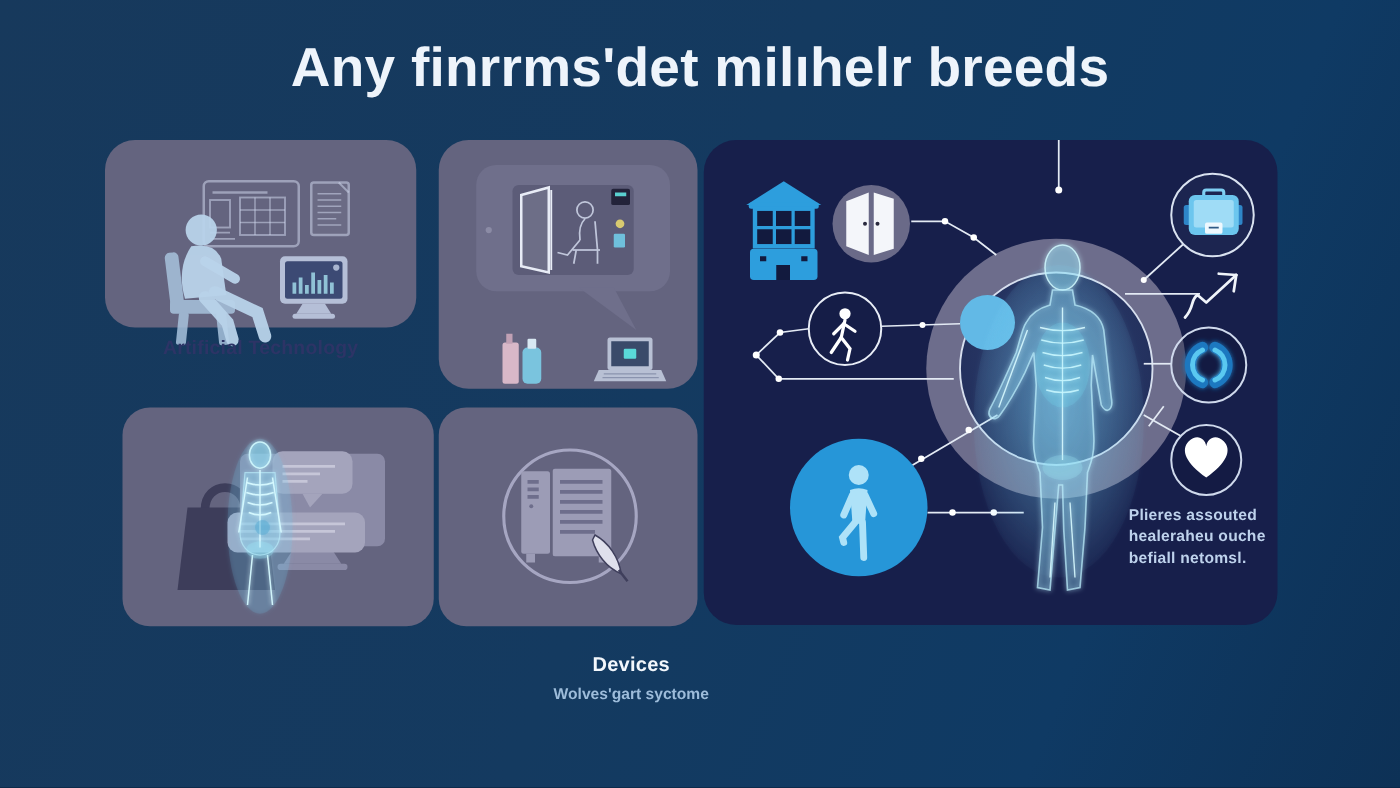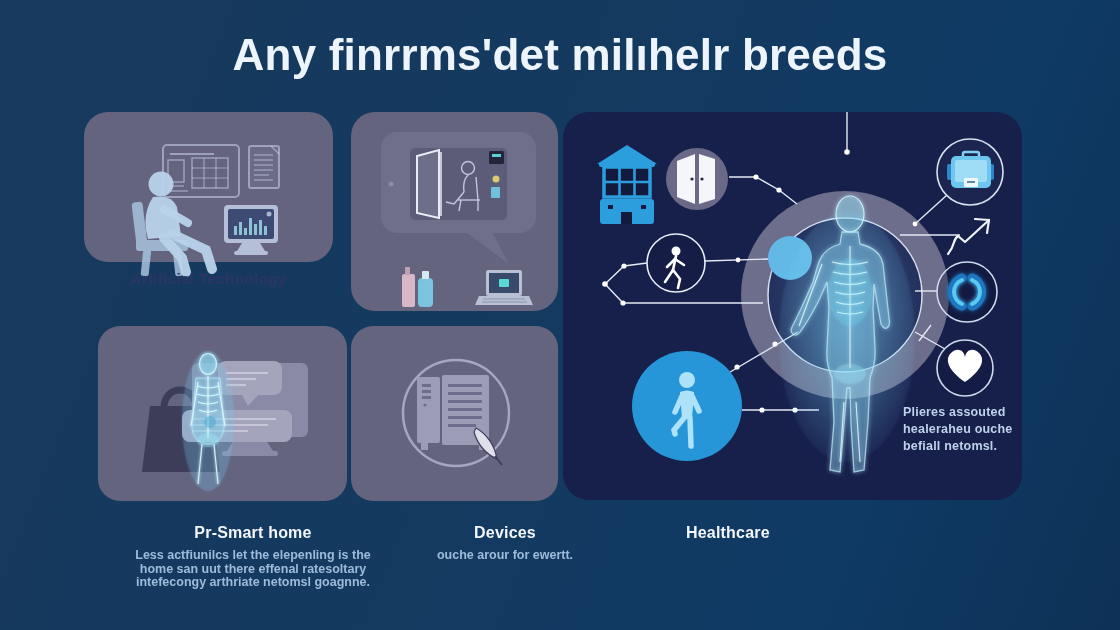--- a/index.html
+++ b/index.html
@@ -409,33 +409,24 @@
         <rect x="70" y="117" width="7" height="7" fill="#9c9cb6"></rect>
         <rect x="128" y="117" width="7" height="7" fill="#9c9cb6"></rect>
       </g>
       <g>
         <path d="M125 102 C136 108 144 120 146 133 C134 128 126 117 123 106 Z" fill="#dfe0ec" stroke="#3f3f5c" stroke-width="1.2"></path>
         <line x1="144" y1="130" x2="151" y2="139" stroke="#3f3f5c" stroke-width="2"></line>
       </g>
     </svg>
   </div>
 
-  <div class="section sec-center" style="left:98px;width:310px;">
-    <h3>Pr-Smart home</h3>
-    <div class="body">
-      <span>Less actfiunilcs let the elepenling is the</span>
-      <span>home san uut there effenal ratesoltary</span>
-      <span>intefecongy arthriate netomsl goagnne.</span>
-    </div>
-  </div>
 
   <div class="section sec-center" style="left:400px;width:210px;">
     <h3>Devices</h3>
     <div class="body">
-      <span>ouche arour for ewertt.</span>
+      <span>Wolves'gart syctome</span>
     </div>
   </div>
 
   <div class="section sec-left" style="left:668px;width:350px;">
-    <h3 style="padding-left:18px;">Healthcare</h3>
   </div>
 
 </div>
 
 </body></html>

